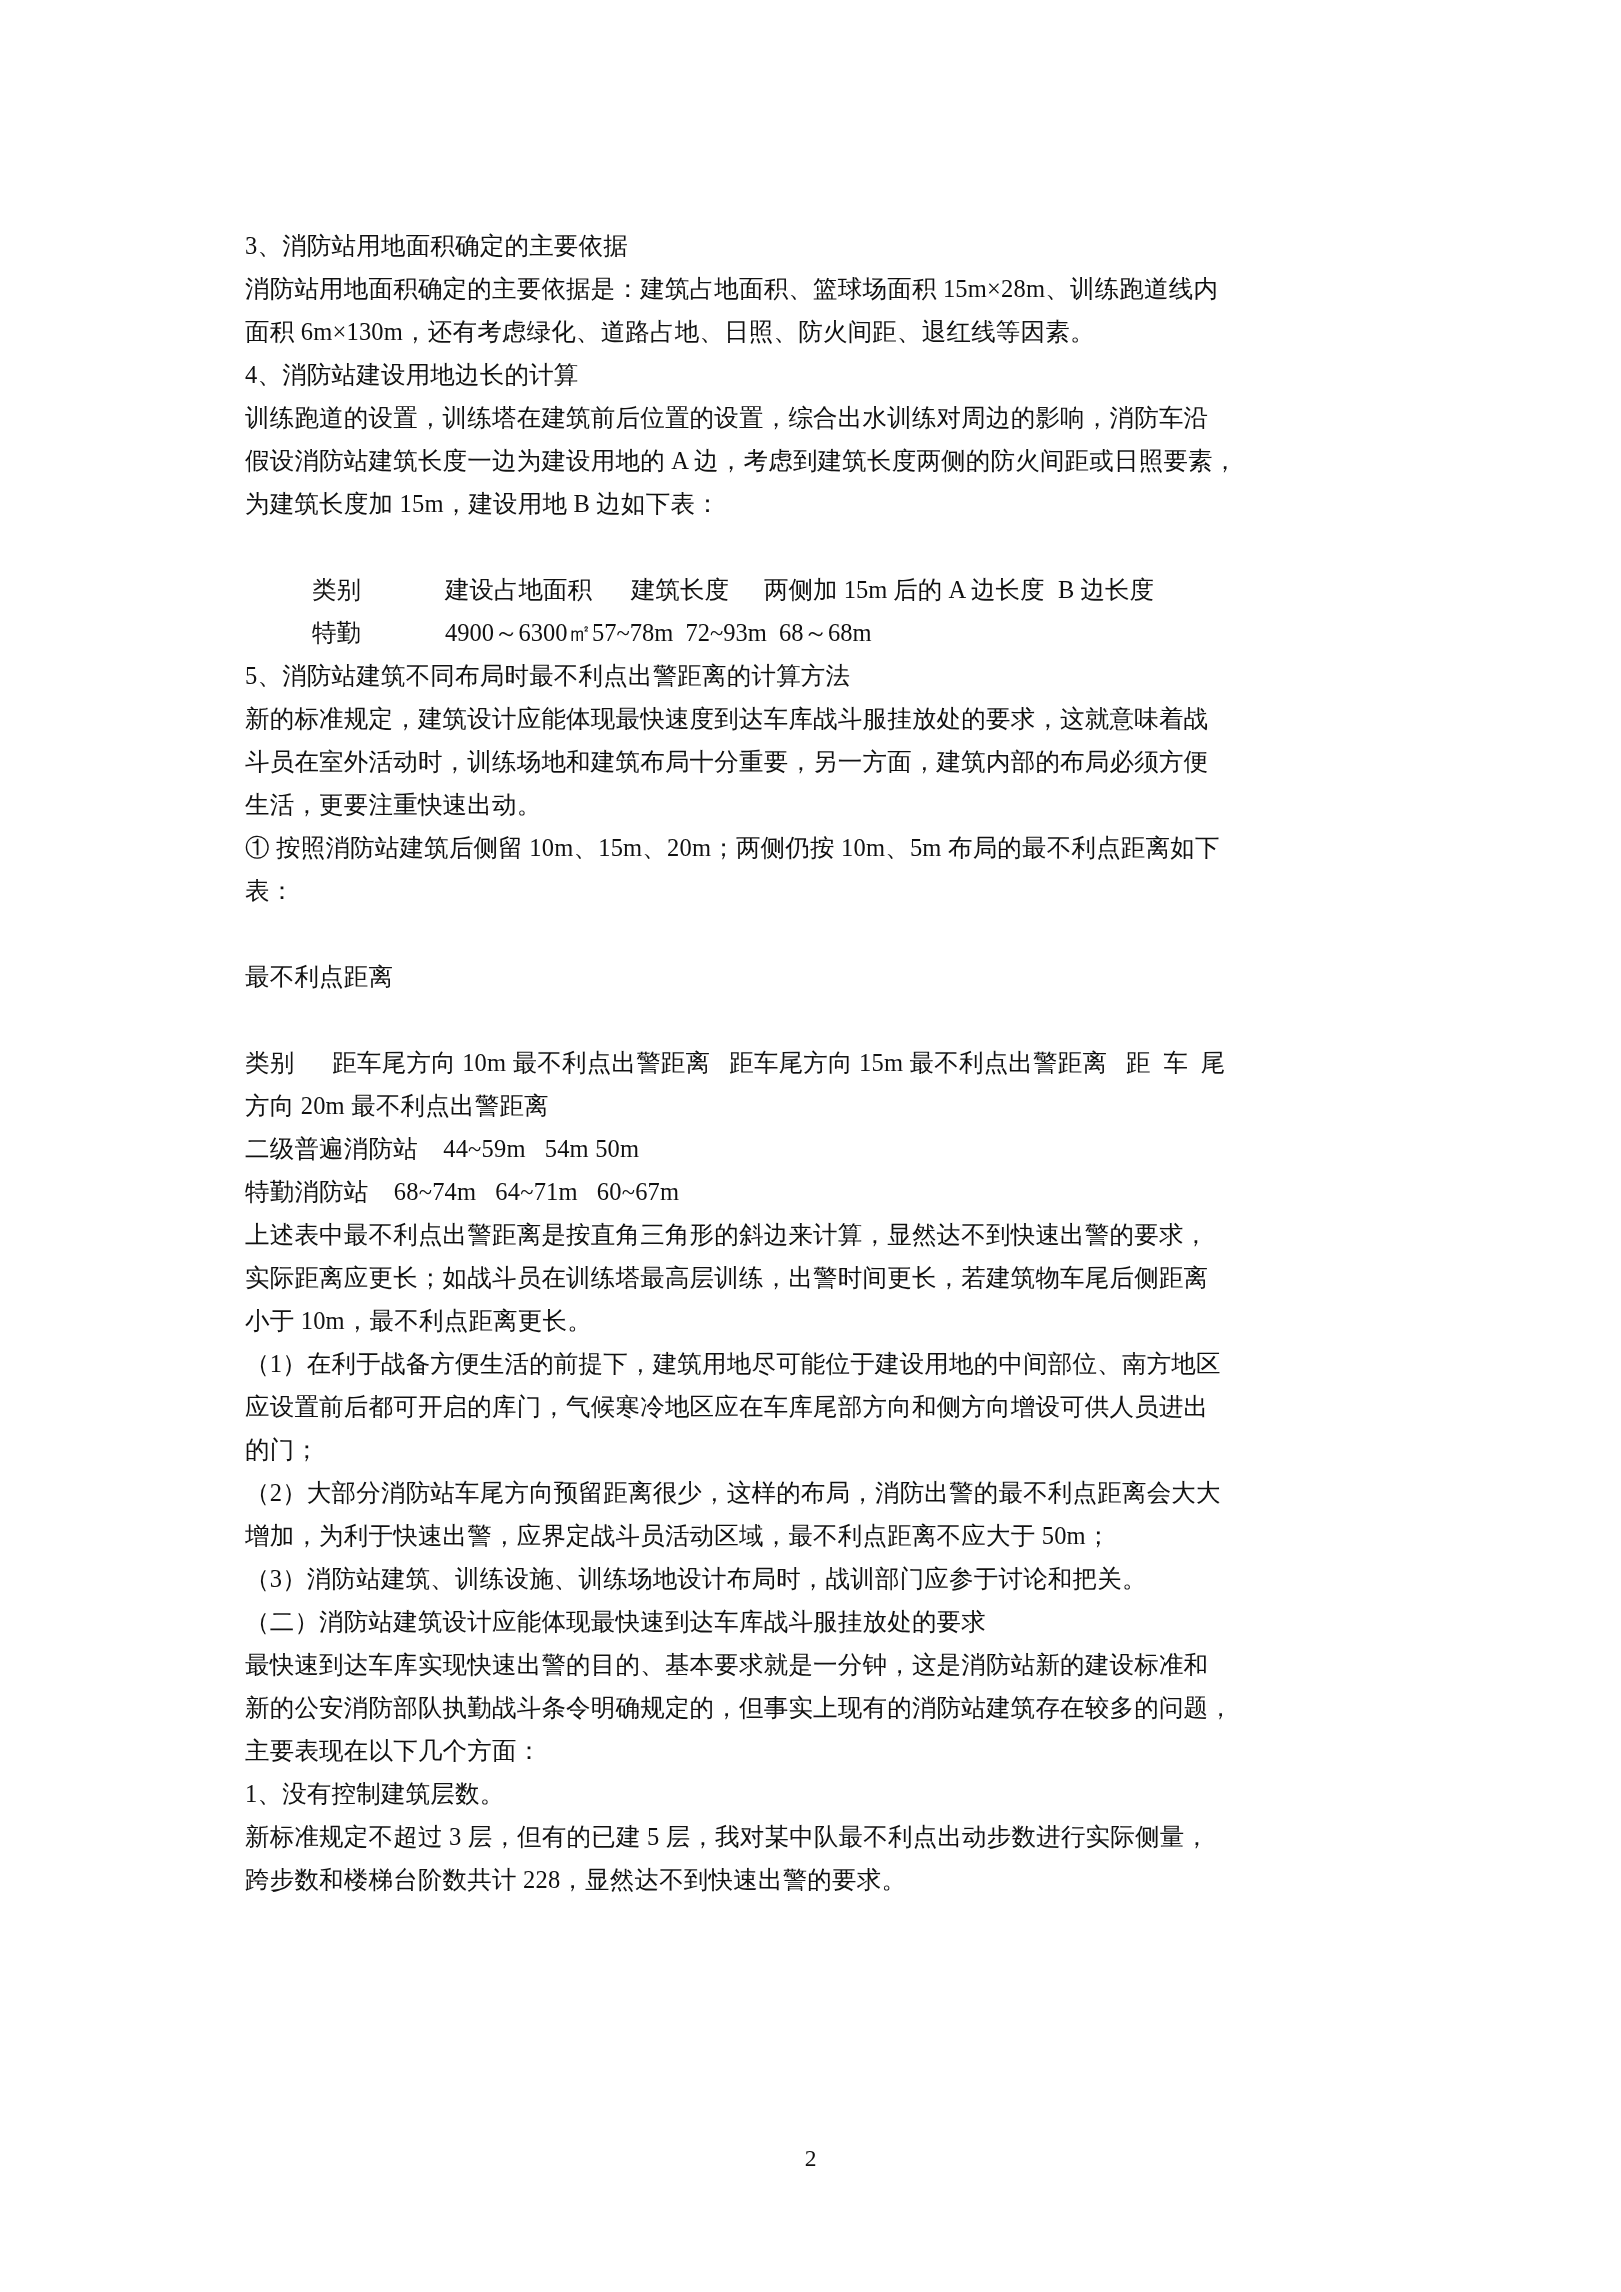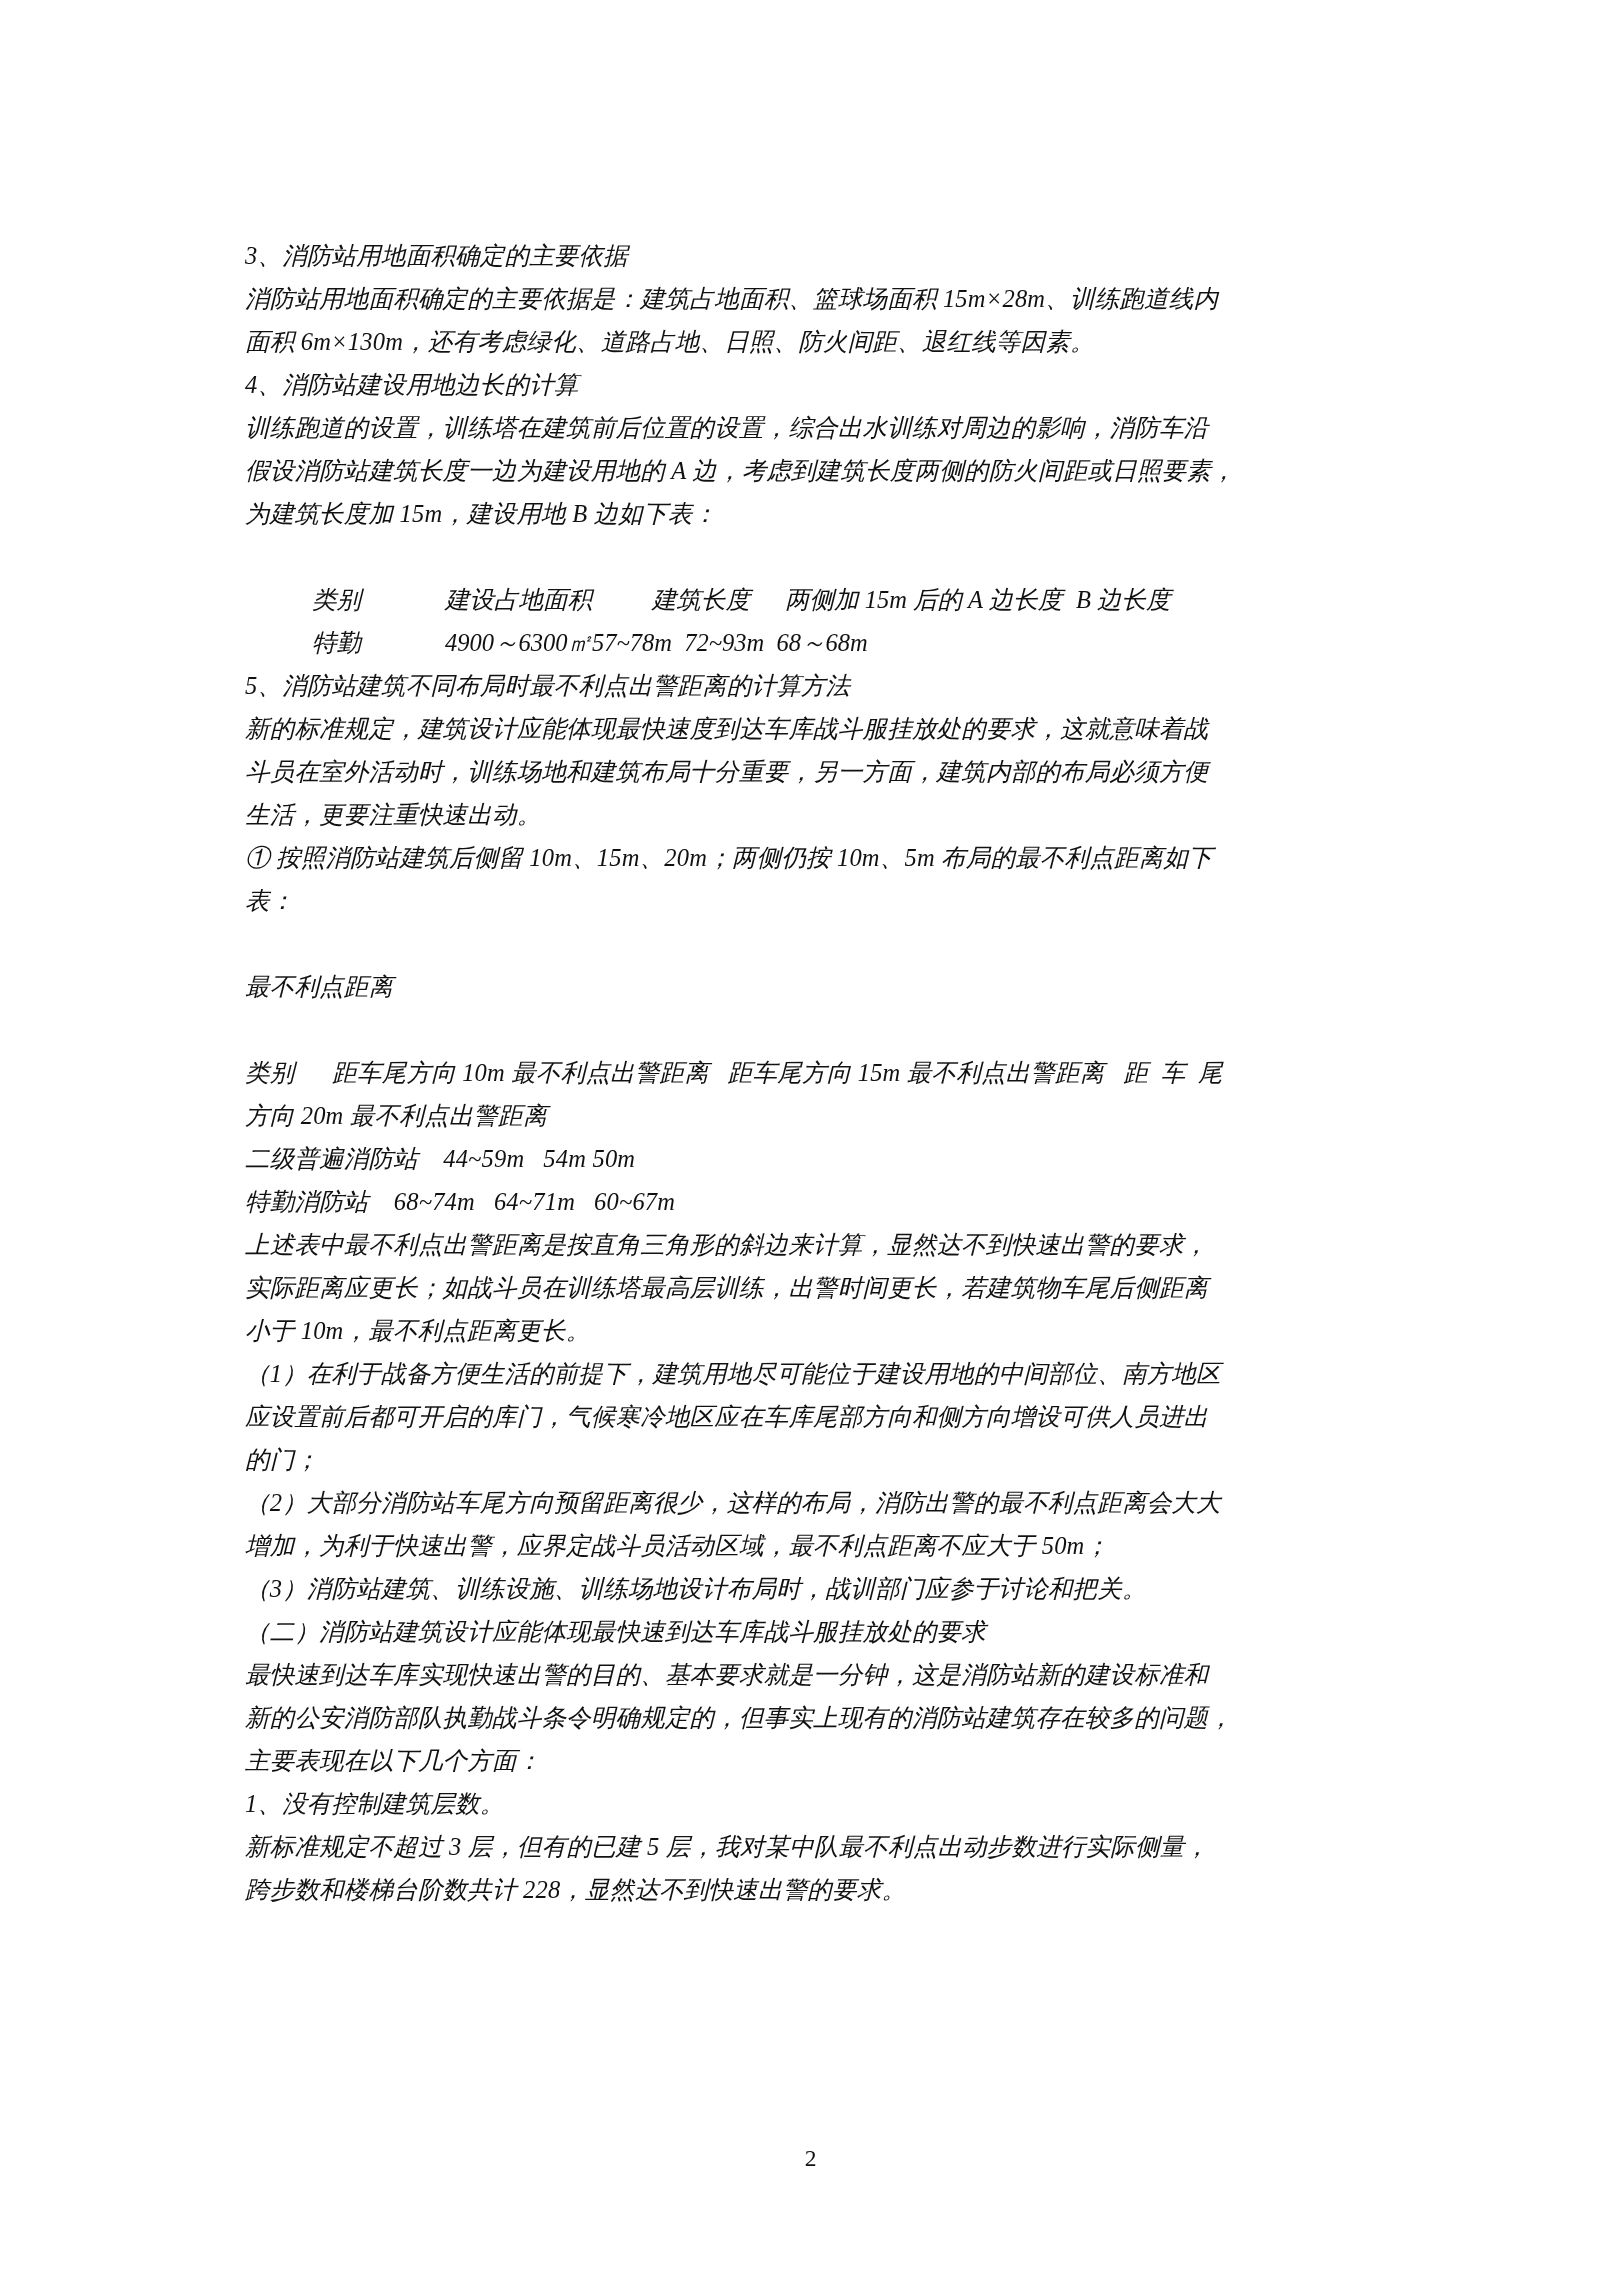--- a/index.html
+++ b/index.html
@@ -11,23 +11,22 @@
       width: 1621px;
       height: 2293px;
       position: relative;
       overflow: hidden;
       font-family: "Liberation Serif", "DejaVu Serif", serif;
       color: #111111;
     }
     .page {
       position: absolute;
       left: 245px;
-      top: 234px;
+      top: 224px;
       width: 1147px;
-      font-style: italic;
     }
     .line {
       font-size: 24.5px;
       line-height: 43px;
       height: 43px;
       white-space: nowrap;
       letter-spacing: 0.2px;
     }
     .blank {
       height: 43px;
@@ -35,21 +34,21 @@
     .tbl-row {
       display: flex;
       font-size: 24.5px;
       line-height: 43px;
       height: 43px;
       white-space: nowrap;
       text-align: right;
     }
     .c1 { width: 116px; }
     .c2 { width: 231px; }
-    .c3 { width: 137px; margin-left: 21px; }
+    .c3 { width: 137px; }
     .sp { display: inline-block; width: 13.7px; }
     .page-number {
       position: absolute;
       top: 2145px;
       left: 0;
       width: 1621px;
       text-align: center;
       font-size: 23.5px;
     }
   </style>

